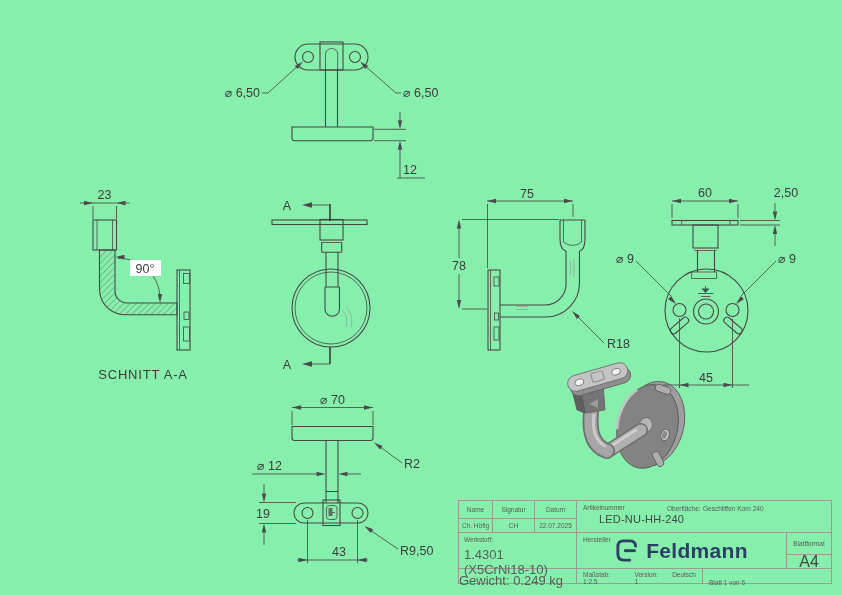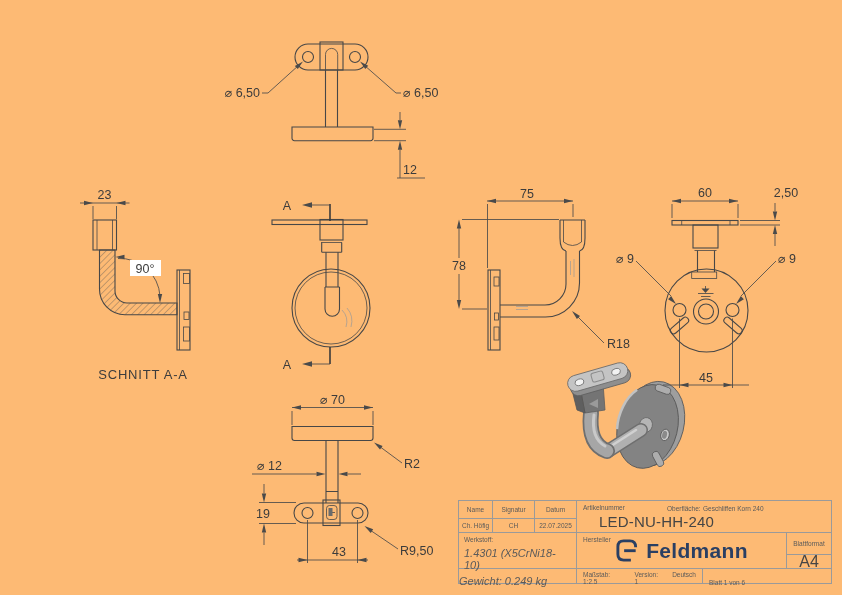--- a/index.html
+++ b/index.html
@@ -1,35 +1,35 @@
 <!DOCTYPE html>
 <html><head>
 <meta charset="utf-8">
 <style>
   html,body{margin:0;padding:0;background:#fff;}
-  .sheet{position:relative;width:842px;height:595px;background:#fdba74;overflow:hidden;
+  .sheet{position:relative;width:842px;height:595px;background:#86efac;overflow:hidden;
          font-family:"Liberation Sans","DejaVu Sans",sans-serif;}
   svg text{font-family:"Liberation Sans","DejaVu Sans",sans-serif;}
   .t{font-size:12.5px;fill:#3c3c3c;}
   .cap{font-size:13px;fill:#3c3c3c;letter-spacing:0.8px;}
   .ln{stroke:#474747;stroke-width:1.1;fill:none;}
   .thin{stroke:#474747;stroke-width:0.8;fill:none;}
   .lite{stroke:#9a9a9a;stroke-width:0.7;fill:none;}
   .dim{stroke:#4a4a4a;stroke-width:0.85;fill:none;}
   .ah{fill:#4a4a4a;stroke:none;}
   .sec{stroke:#3a3a3a;stroke-width:1.6;fill:none;}
   
   .tb{position:absolute;left:458px;top:500px;width:374px;height:84px;color:#5a5a5a;}
   .cell{position:absolute;box-sizing:border-box;border-right:1px solid #9a9a9a;border-bottom:1px solid #9a9a9a;}
   .cell.top{border-top:1px solid #9a9a9a;}
   .cell.left{border-left:1px solid #9a9a9a;}
   .lbl{font-size:6.5px;}
-  .val{font-size:11px;font-style:italic;}
+  .val{font-size:13px;}
   .ctr{display:flex;align-items:center;justify-content:center;}
-  .artnum{font-size:15px;color:#454545;letter-spacing:0.2px;padding-left:16px;}
+  .artnum{font-size:11px;color:#454545;letter-spacing:0.2px;padding-left:16px;}
   .a4{font-size:16px;color:#454545;}
   .logo-row{display:flex;align-items:center;justify-content:center;gap:6px;height:100%;}
   .logo-text{font-size:21px;font-weight:600;color:#2a3f63;letter-spacing:0.3px;}
 </style>
 </head>
 <body>
 
 <div class="sheet">
 <svg width="842" height="595" viewBox="0 0 842 595">
   <defs>

